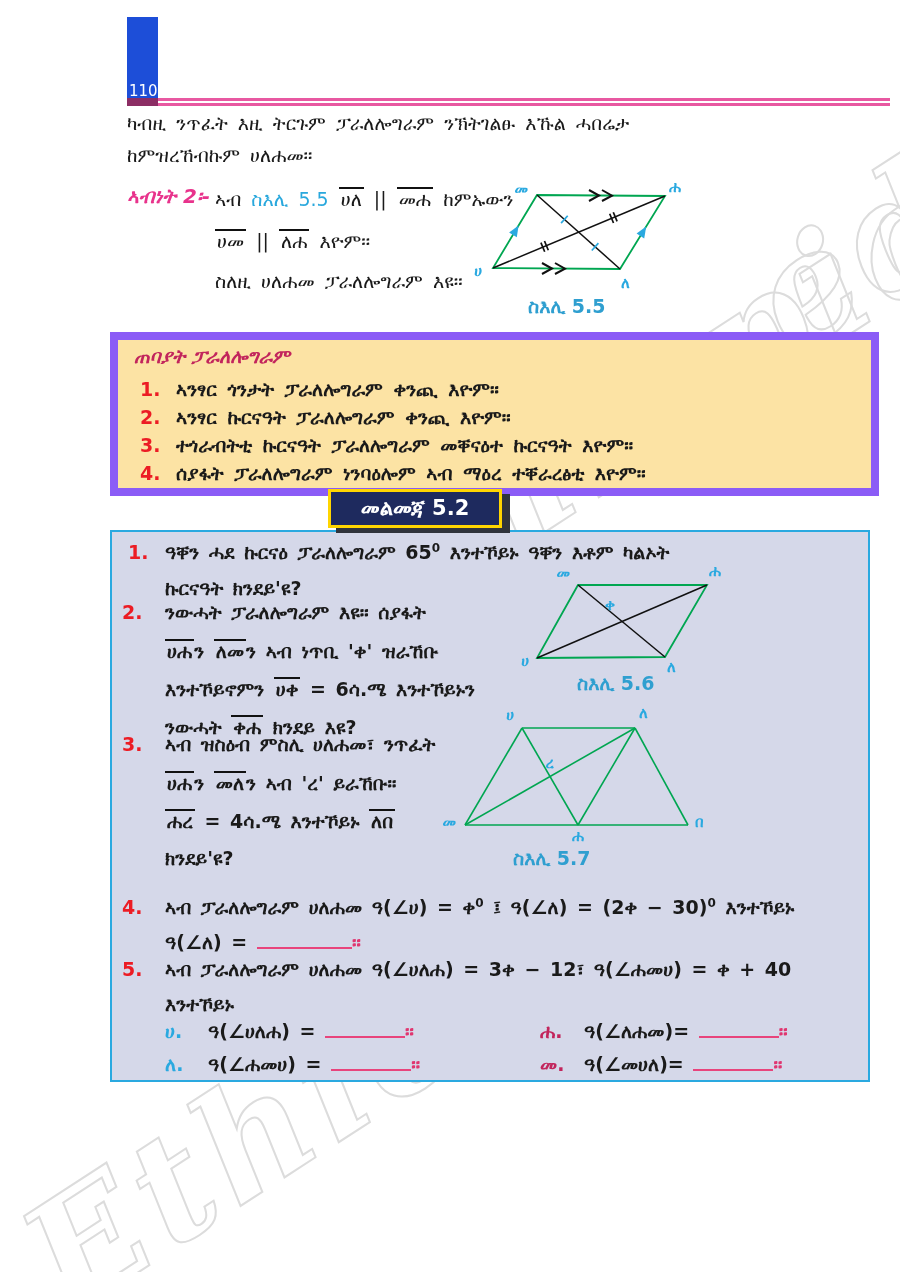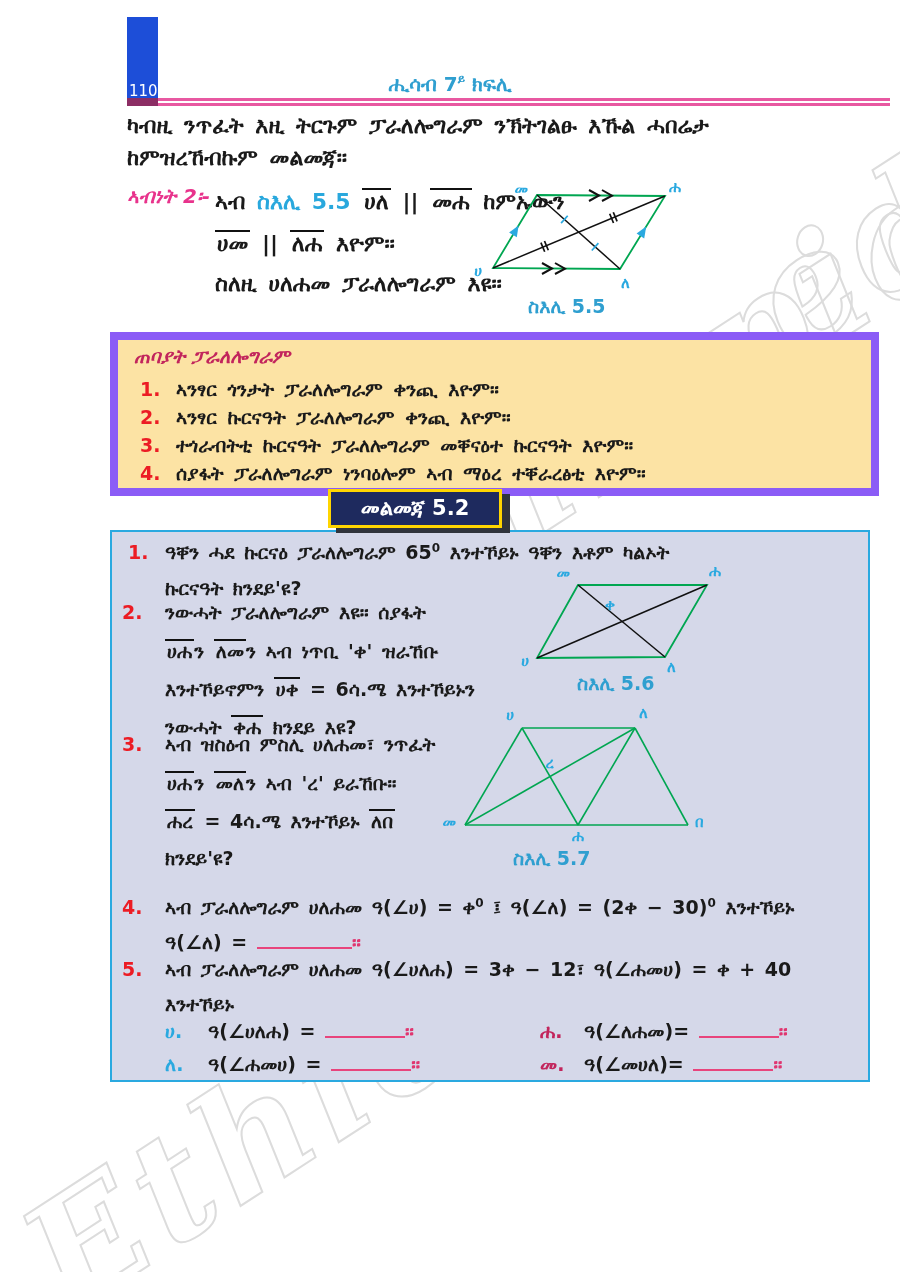--- a/index.html
+++ b/index.html
@@ -13,21 +13,21 @@
   .wm-a{left:300px;top:540px;font-size:150px;transform:rotate(-33deg);transform-origin:0 50%;}
   .wm-b{left:765px;top:225px;font-size:150px;transform:rotate(-33deg);transform-origin:0 50%;}
   .wm-c{left:40px;top:1185px;font-size:150px;transform:rotate(-33deg);transform-origin:0 50%;}
   
   .pagenum-box{left:127px;top:17px;width:31px;height:84px;background:#1d4ed8;z-index:2;}
   .pagenum{position:absolute;left:2px;bottom:1px;color:#fff;font-size:15px;}
   .header-title{left:0;top:72px;width:900px;text-align:center;font-size:20px;font-weight:700;color:#2f9fd0;z-index:1;}
   .rule-double{left:127px;top:98px;width:763px;height:2px;border-top:3px solid #e858a1;border-bottom:3px solid #e858a1;z-index:1;}
   .rule-dark{left:127px;top:98px;width:31px;height:8px;background:#8c2d64;z-index:3;}
   
-  .btxt{font-size:22px;font-weight:700;word-spacing:4px;line-height:1.45;white-space:nowrap;}
+  .btxt{font-size:19px;font-weight:400;word-spacing:4px;line-height:1.45;white-space:nowrap;}
   .intro1{left:127px;top:110px;}
   .intro2{left:127px;top:142px;}
   
   .ex-label{left:127px;top:184px;font-size:20px;font-weight:700;font-style:italic;color:#e8338c;}
   .exl1{left:215px;top:186px;}
   .exl2{left:215px;top:228px;}
   .exl3{left:215px;top:268px;}
   .blue{color:#29a8dd;}
   .ov{display:inline-block;border-top:2px solid #111;line-height:1.1;padding:0 2px;}
   .figcap{font-size:19px;font-weight:700;color:#2f9fd0;z-index:1;}
@@ -77,24 +77,23 @@
 
   <div class="wm wm-a">Ethiopia</div>
   <div class="wm wm-b">ed</div>
   <div class="wm wm-c">Ethiopia</div>
 
   <div class="abs rule-double"></div>
   <div class="abs pagenum-box">
     <span class="pagenum">110</span>
   </div>
   <div class="abs rule-dark"></div>
-  <div class="abs header-title"><span>ሒሳብ 7</span><sup>ይ</sup><span> ክፍሊ</span></div>
 
   <div class="abs btxt intro1 z1">ካብዚ ንጥፈት እዚ ትርጉም ፓራለሎግራም ንኽትገልፁ እኹል ሓበሬታ</div>
-  <div class="abs btxt intro2 z1">ከምዝረኸብኩም መልመጃ።</div>
+  <div class="abs btxt intro2 z1">ከምዝረኸብኩም ሀለሐመ።</div>
 
   <div class="abs ex-label z1">ኣብነት 2፡-</div>
   <div class="abs btxt exl1 z1"><span>ኣብ </span><span class="blue">ስእሊ 5.5 </span><span class="ov">ሀለ</span><span> || </span><span class="ov">መሐ</span><span> ከምኡውን</span></div>
   <div class="abs btxt exl2 z1"><span class="ov">ሀመ</span><span> || </span><span class="ov">ለሐ</span><span> እዮም።</span></div>
   <div class="abs btxt exl3 z1">ስለዚ ሀለሐመ ፓራለሎግራም እዩ።</div>
 
   <svg class="svg55" width="230" height="125" viewBox="0 0 230 125">
     <polygon points="69,13 197,14 152,87 25,86" fill="none" stroke="#00a651" stroke-width="1.8"></polygon>
     <line x1="25" y1="86" x2="197" y2="14" stroke="#111" stroke-width="1.5"></line>
     <line x1="69" y1="13" x2="152" y2="87" stroke="#111" stroke-width="1.5"></line>

